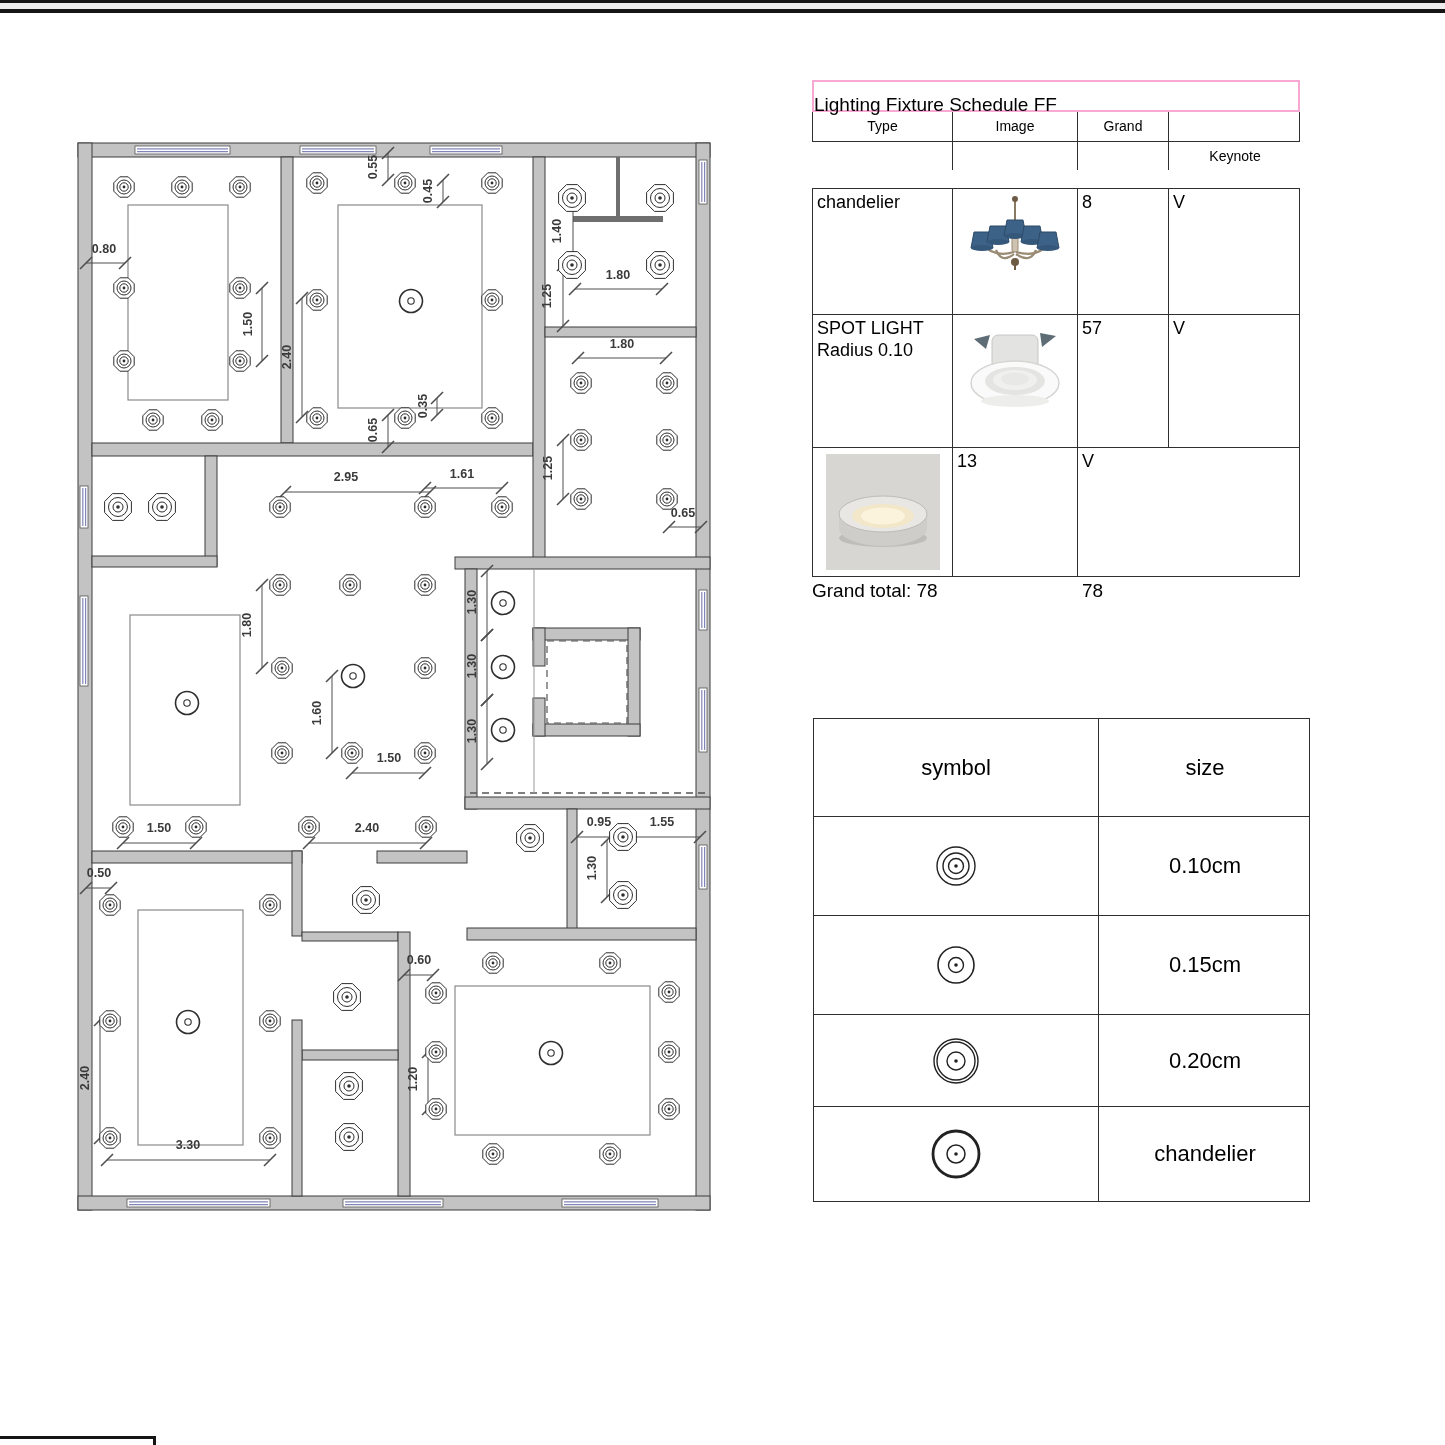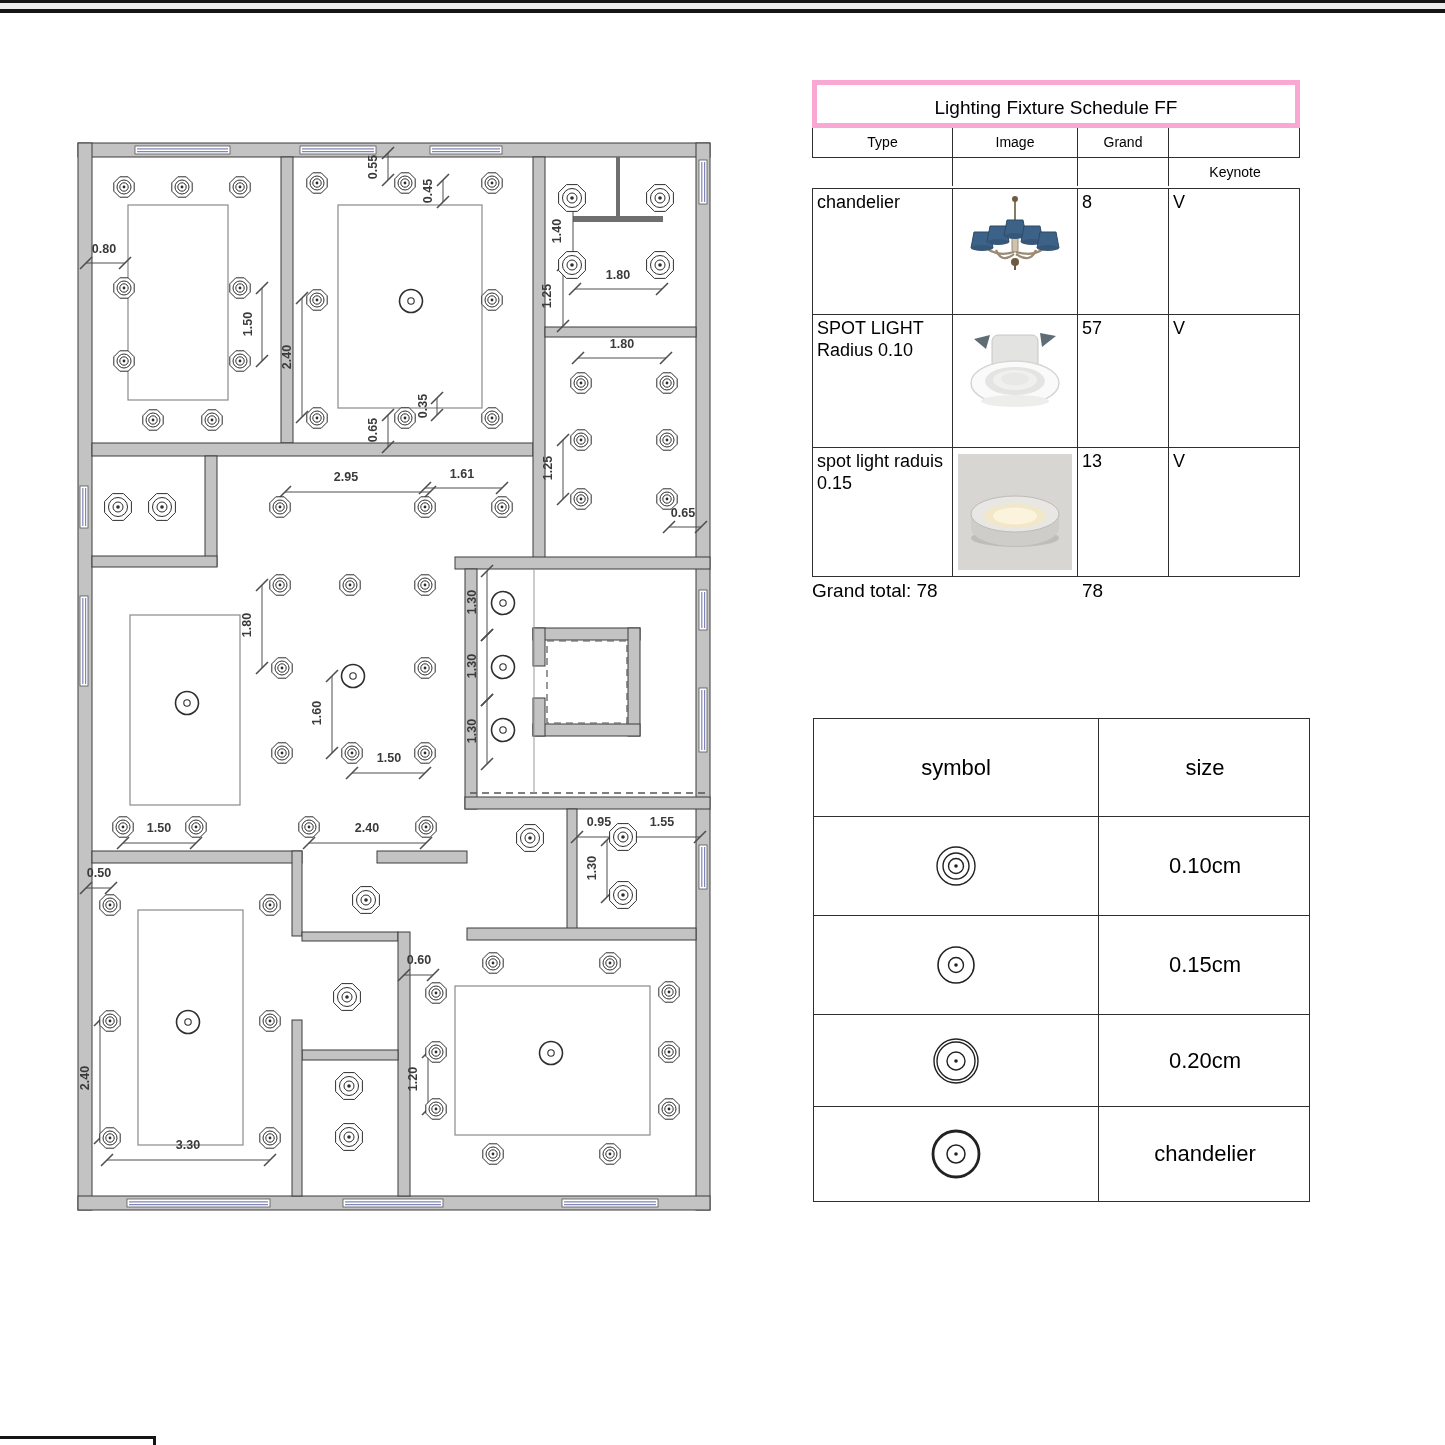--- a/index.html
+++ b/index.html
@@ -2,22 +2,22 @@
 <html><head>
 <meta charset="utf-8">
 <style>
   html,body{margin:0;padding:0;background:#ffffff;}
   #root{position:relative;width:1445px;height:1445px;background:#fff;overflow:hidden;
         font-family:"Liberation Sans", sans-serif;color:#000;}
   svg text{font-family:"Liberation Sans", sans-serif;}
 
   
   .sched-wrap{position:absolute;left:812px;top:80px;width:488px;}
-  .sched-title{box-sizing:border-box;border:5px solid #f9a8d4;height:48px;line-height:46px;
-               text-align:center;font-size:19px;background:#fff;}
+  .sched-title{box-sizing:border-box;border:2px solid #f9a8d4;height:32px;line-height:46px;
+               text-align:left;font-size:19px;background:#fff;}
   .sched-head{display:grid;grid-template-columns:140px 125px 91px 132px;box-sizing:border-box;
               border:1px solid #2f2f2f;border-top:none;height:30px;}
   .sched-head div{box-sizing:border-box;border-right:1px solid #2f2f2f;text-align:center;
                   line-height:28px;font-size:14px;}
   .sched-head div:last-child{border-right:none;margin-top:30px;}
   .sched-body{position:absolute;left:0;top:108px;width:488px;box-sizing:border-box;
               border:1px solid #2f2f2f;}
   .sched-row{display:grid;grid-template-columns:140px 125px 91px 132px;box-sizing:border-box;
              border-bottom:1px solid #2f2f2f;}
   .sched-row:last-child{border-bottom:none;}
@@ -801,21 +801,20 @@
               <ellipse cx="59" cy="60" rx="30" ry="14" fill="#e4e4e2"></ellipse>
               <ellipse cx="59" cy="59" rx="22" ry="10" fill="#f0f0ee"></ellipse>
               <ellipse cx="59" cy="58" rx="14" ry="6.5" fill="#e8e8e6"></ellipse>
               <ellipse cx="59" cy="80" rx="34" ry="6" fill="#ededeb"></ellipse>
             </svg>
           </div>
           <div>57</div>
           <div>V</div>
         </div>
         <div class="sched-row" style="height: 128px;">
-          <div>spot light raduis 0.15</div>
           <div class="cell-img">
             <svg width="118" height="120" viewBox="0 0 118 120">
               <rect x="2" y="2" width="114" height="116" fill="#d8d6d2"></rect>
               <ellipse cx="59" cy="86" rx="44" ry="9" fill="#bfbdb9"></ellipse>
               <path d="M15 62 L15 76 A44 18 0 0 0 103 76 L103 62 Z" fill="#cfcdc9"></path>
               <ellipse cx="59" cy="62" rx="44" ry="18" fill="#e9e7e3" stroke="#bdbbb7" stroke-width="1"></ellipse>
               <ellipse cx="59" cy="64" rx="31" ry="12" fill="#f2e7c9"></ellipse>
               <ellipse cx="59" cy="64" rx="22" ry="8.5" fill="#fbf3dc"></ellipse>
             </svg>
           </div>

